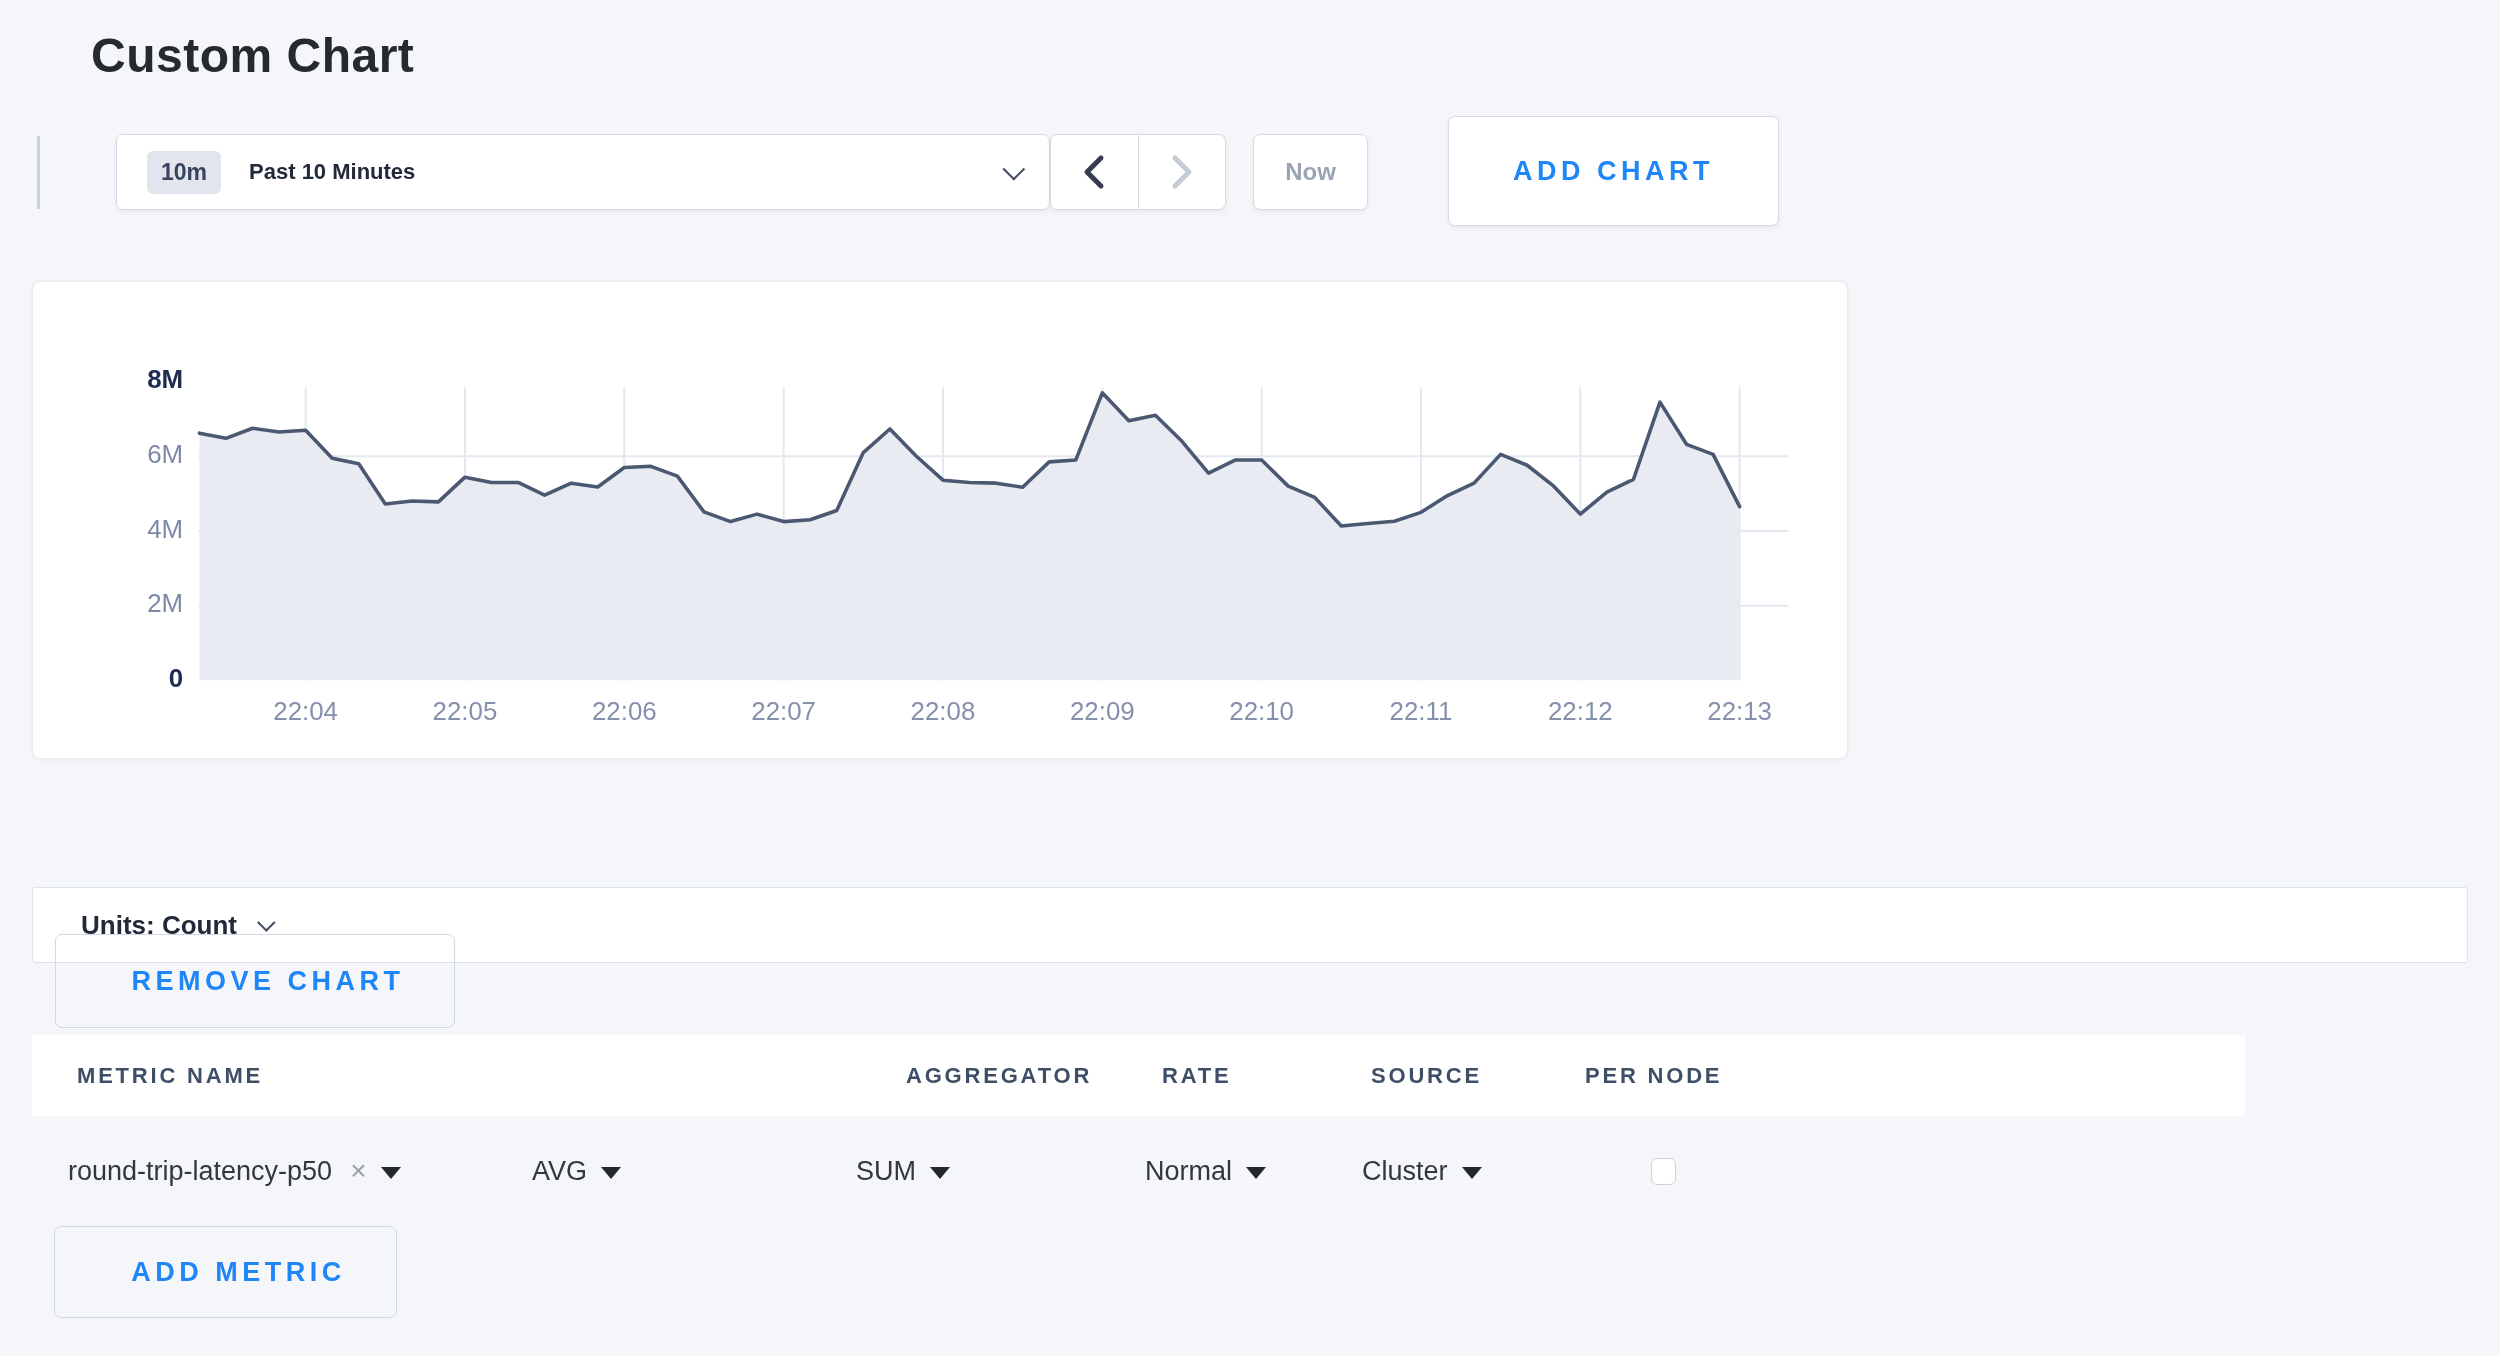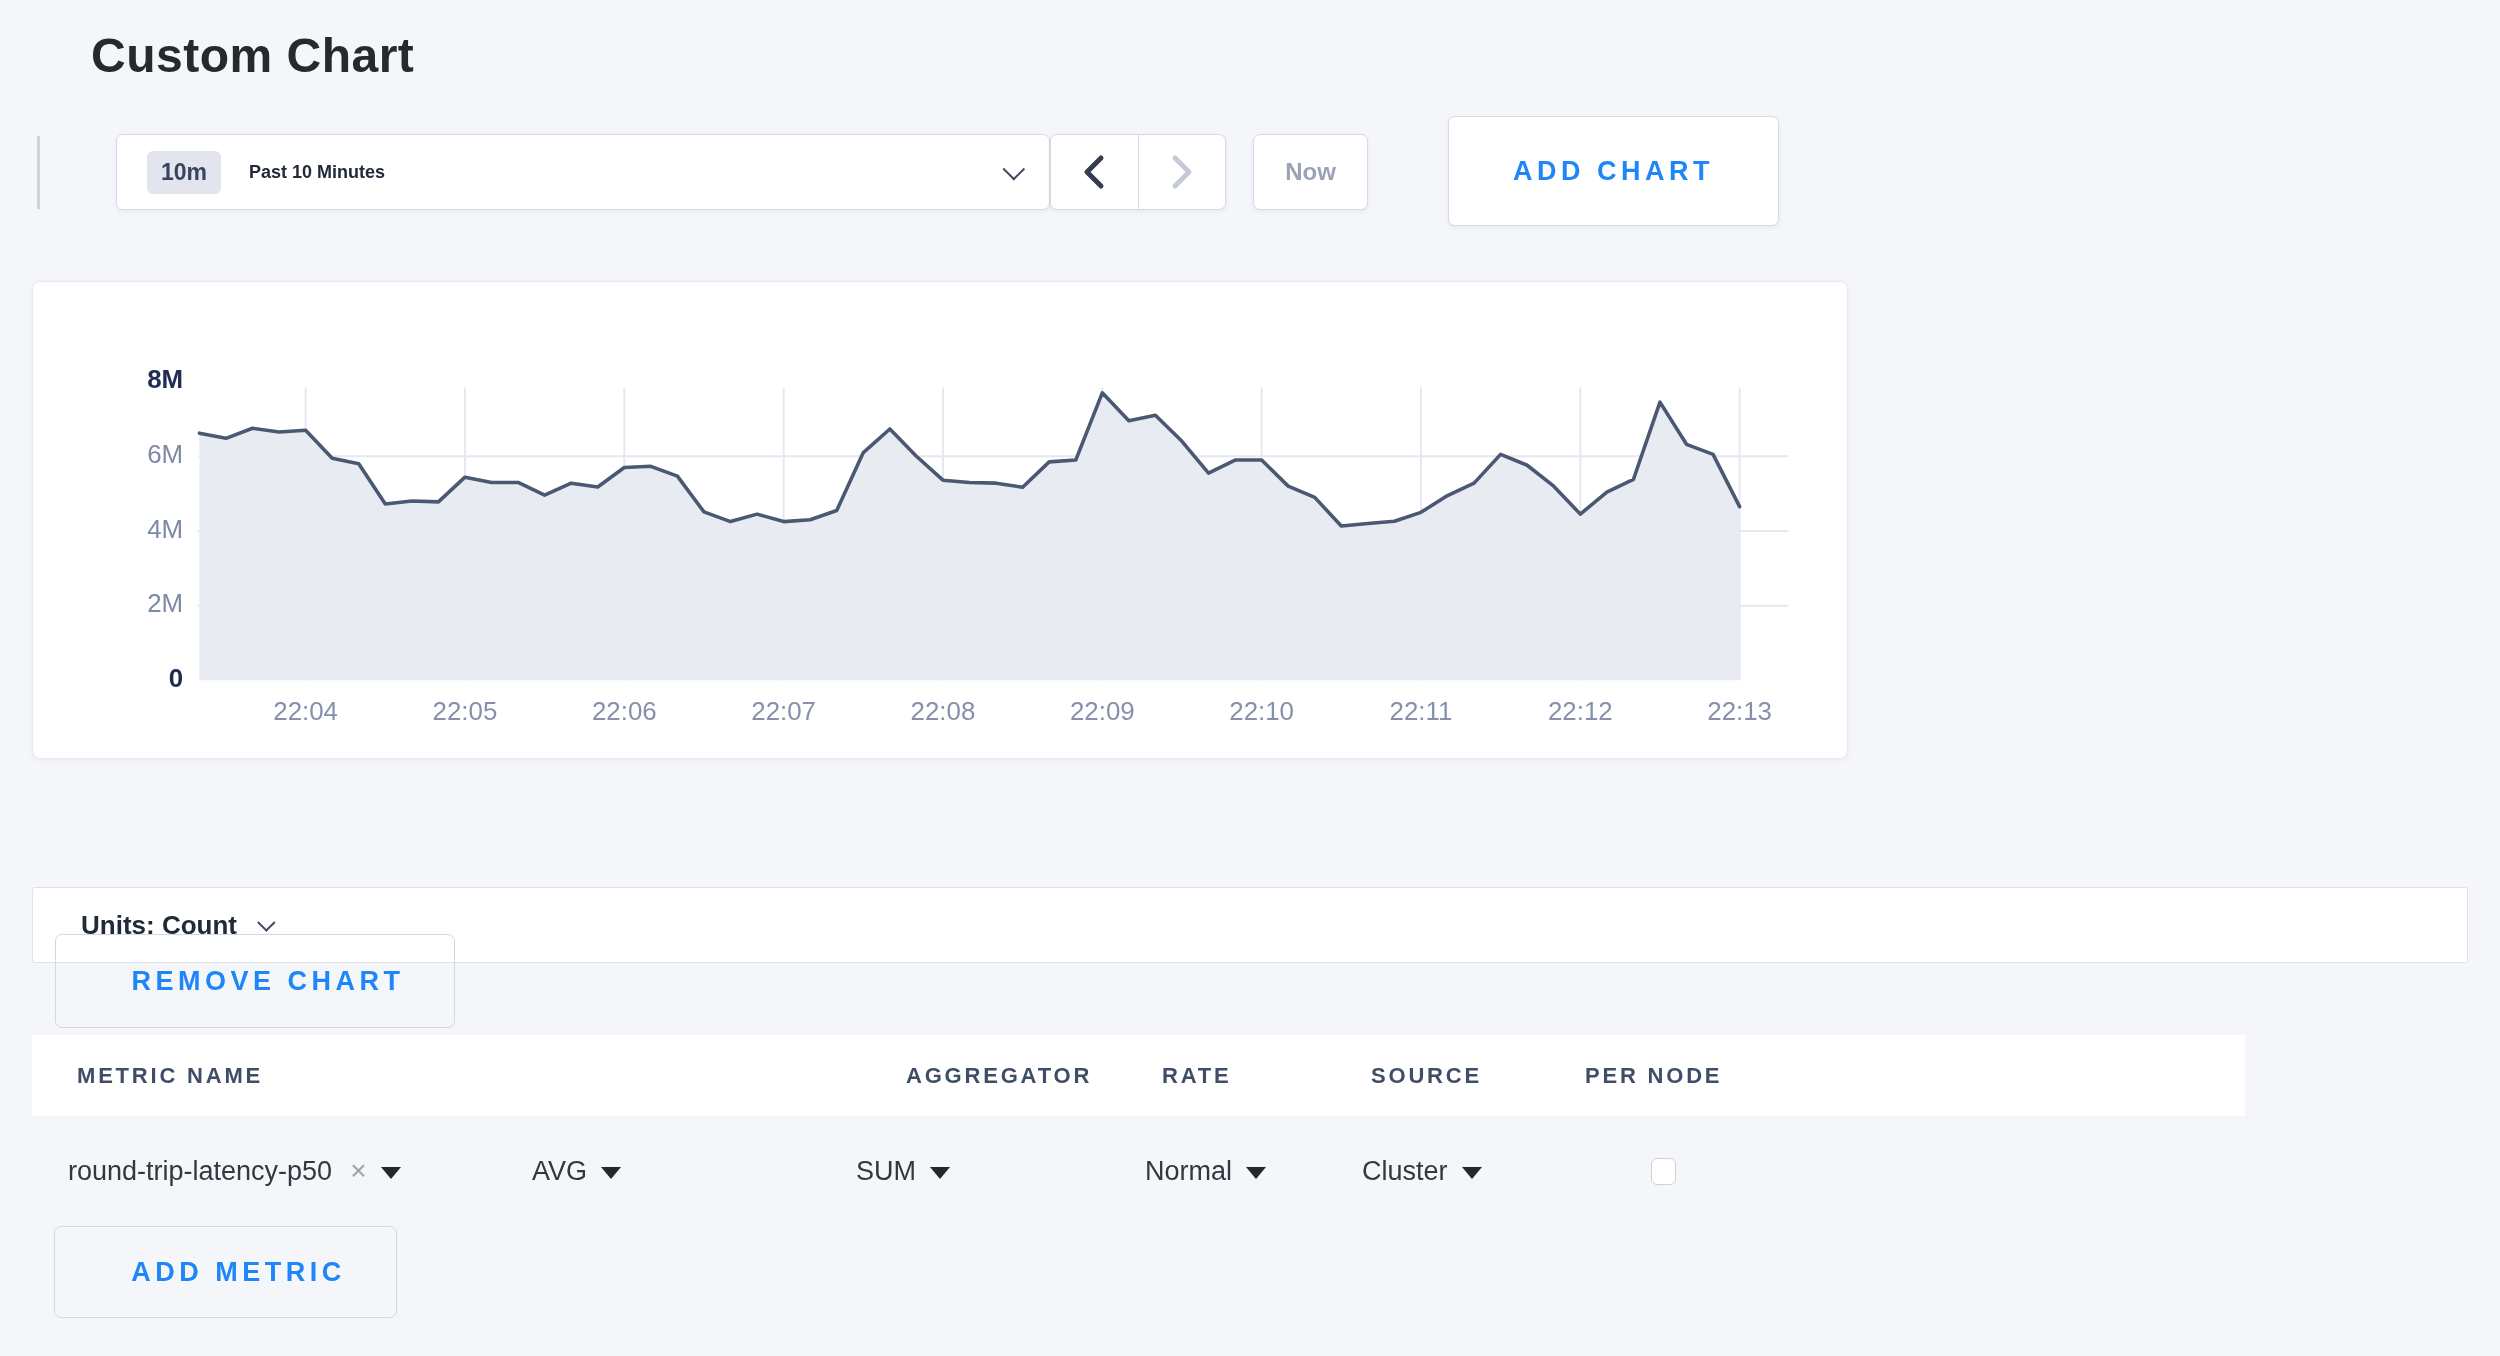--- a/index.html
+++ b/index.html
@@ -38,21 +38,21 @@
     cursor: pointer;
     margin-left: 28px;
   }
   .time-badge {
     background: #e2e5ee; border-radius: 6px;
     padding: 8px 14px;
     font-size: 23px; font-weight: 700; color: #39455e;
   }
   .time-label {
     margin-left: 28px;
-    font-size: 18px; font-weight: 700; color: #222a3a;
+    font-size: 22px; font-weight: 700; color: #222a3a;
   }
   .chev-down {
     width: 16px; height: 16px;
     border-right: 2.5px solid #3f4a61;
     border-bottom: 2.5px solid #3f4a61;
     transform: rotate(45deg) translateY(-4px);
   }
   .time-select .chev-down { margin-left: auto; }
 
   .nav-group {

